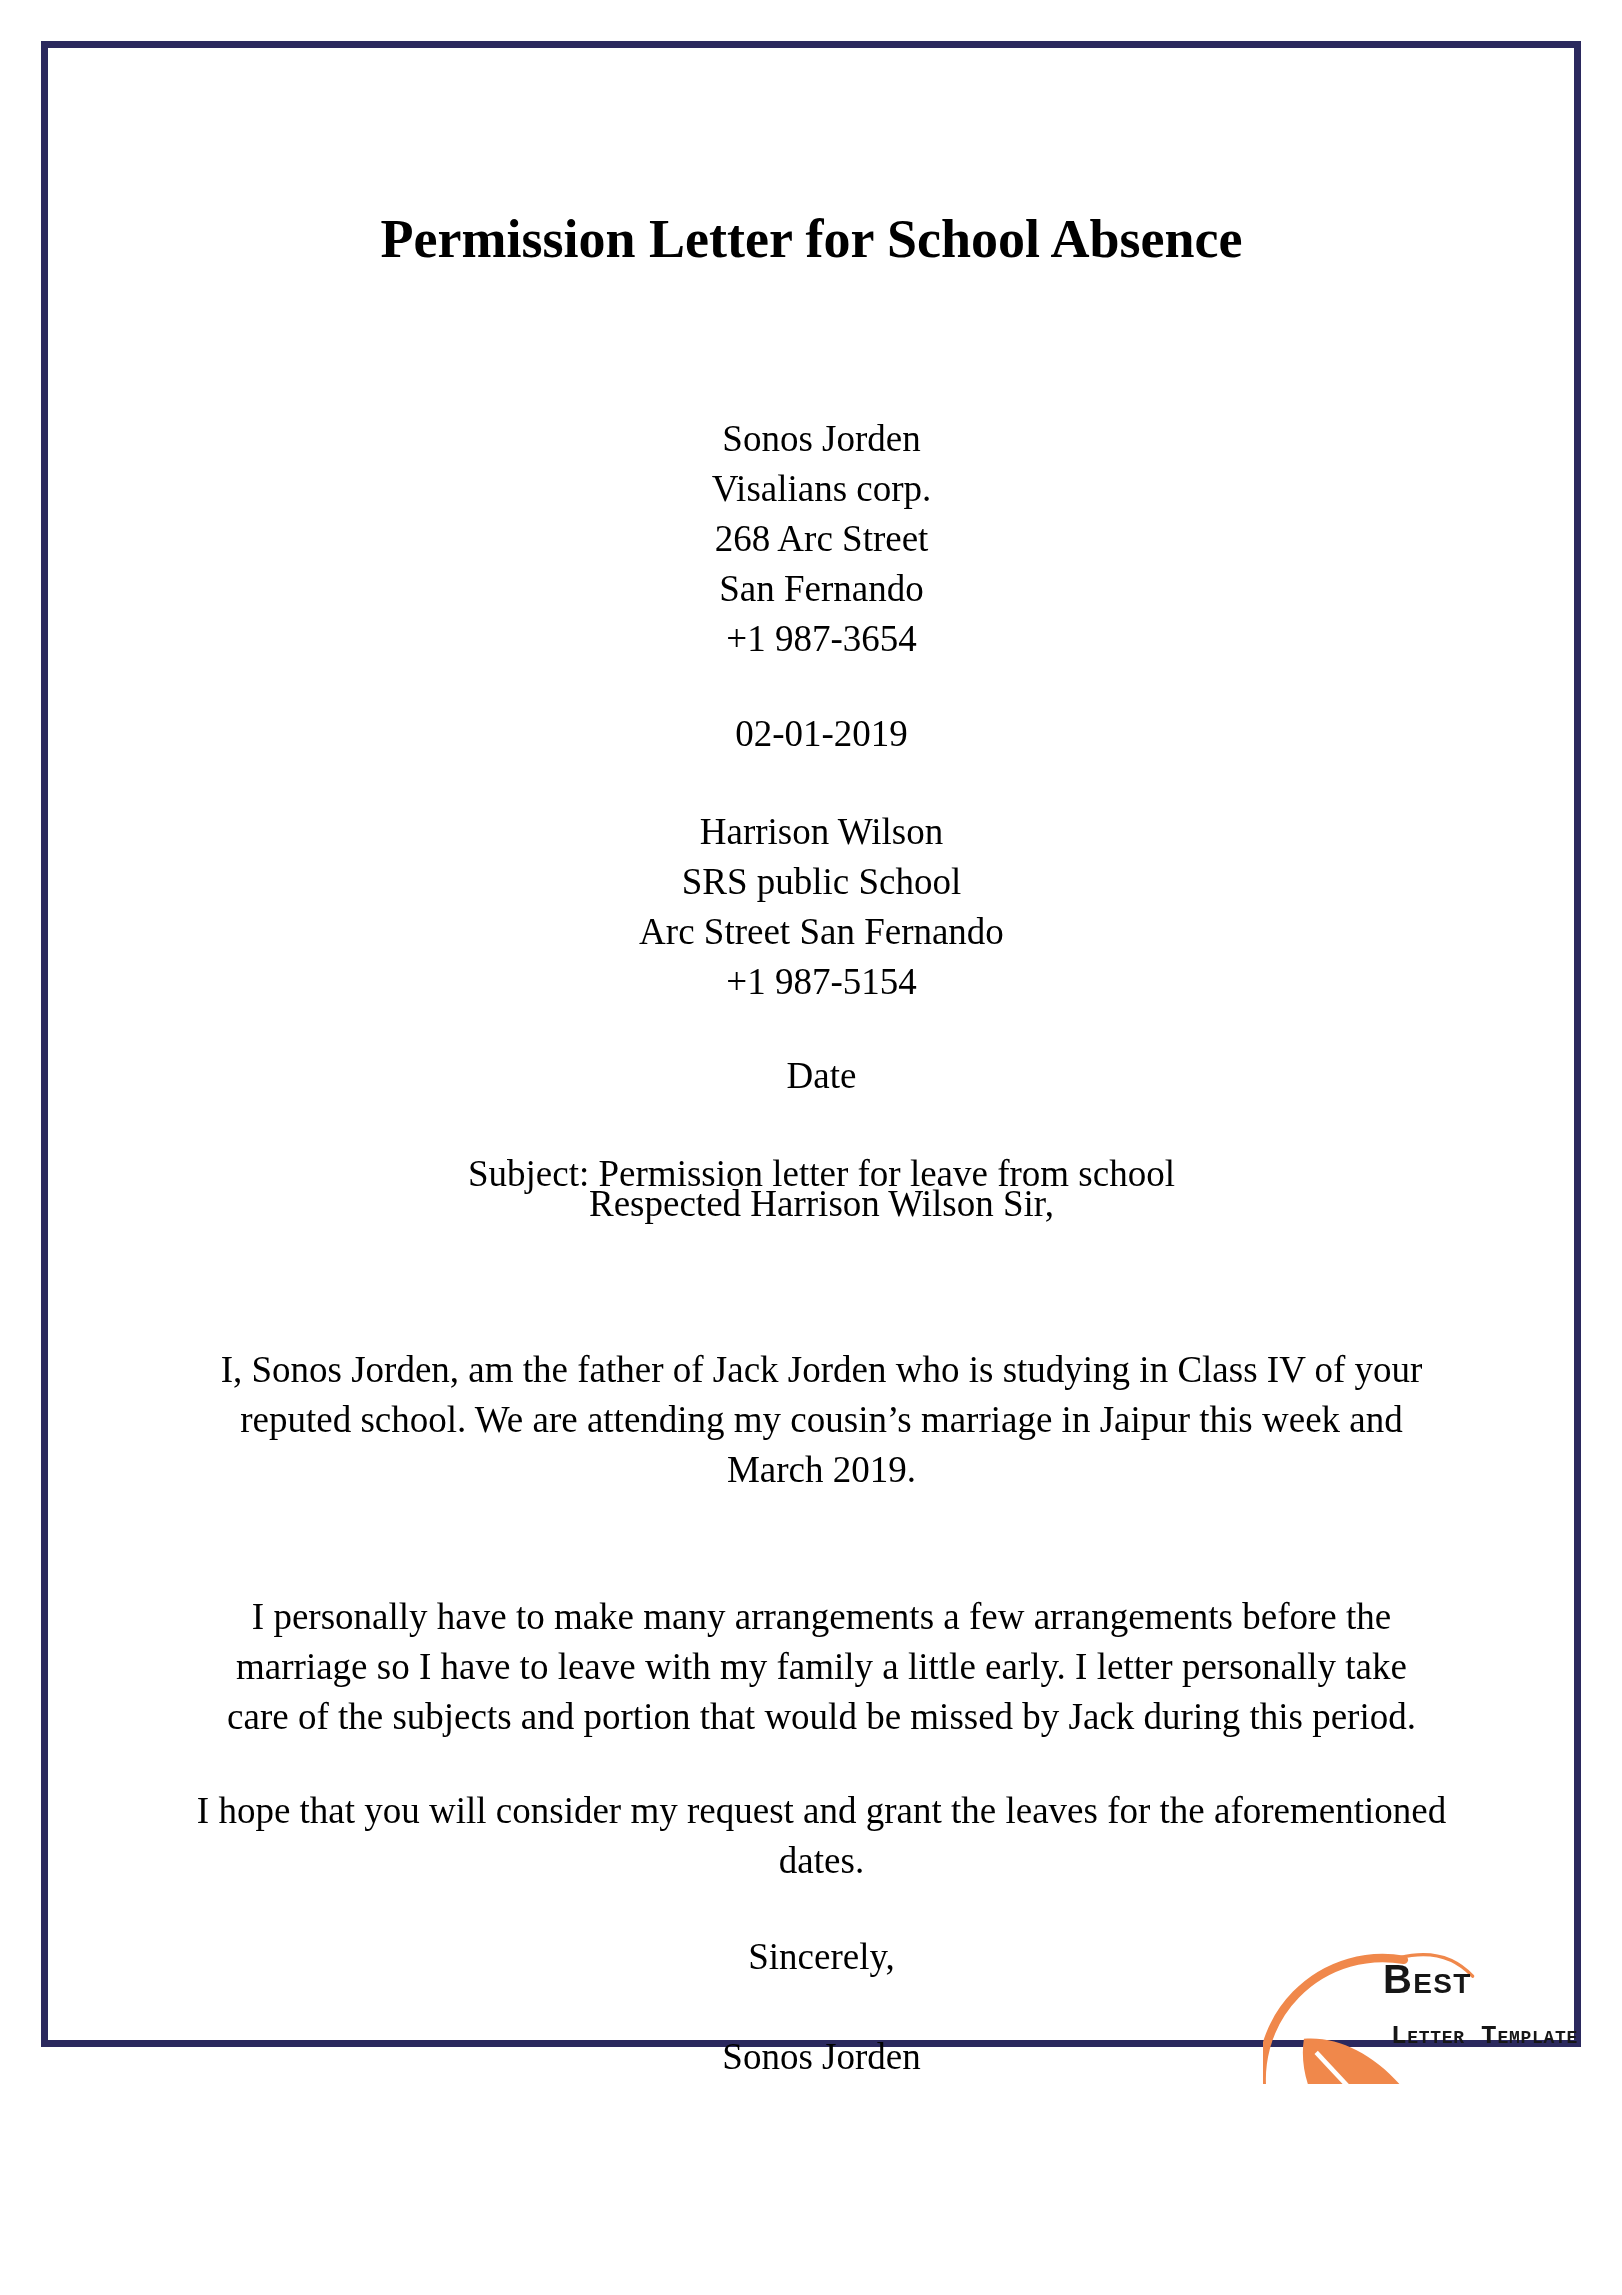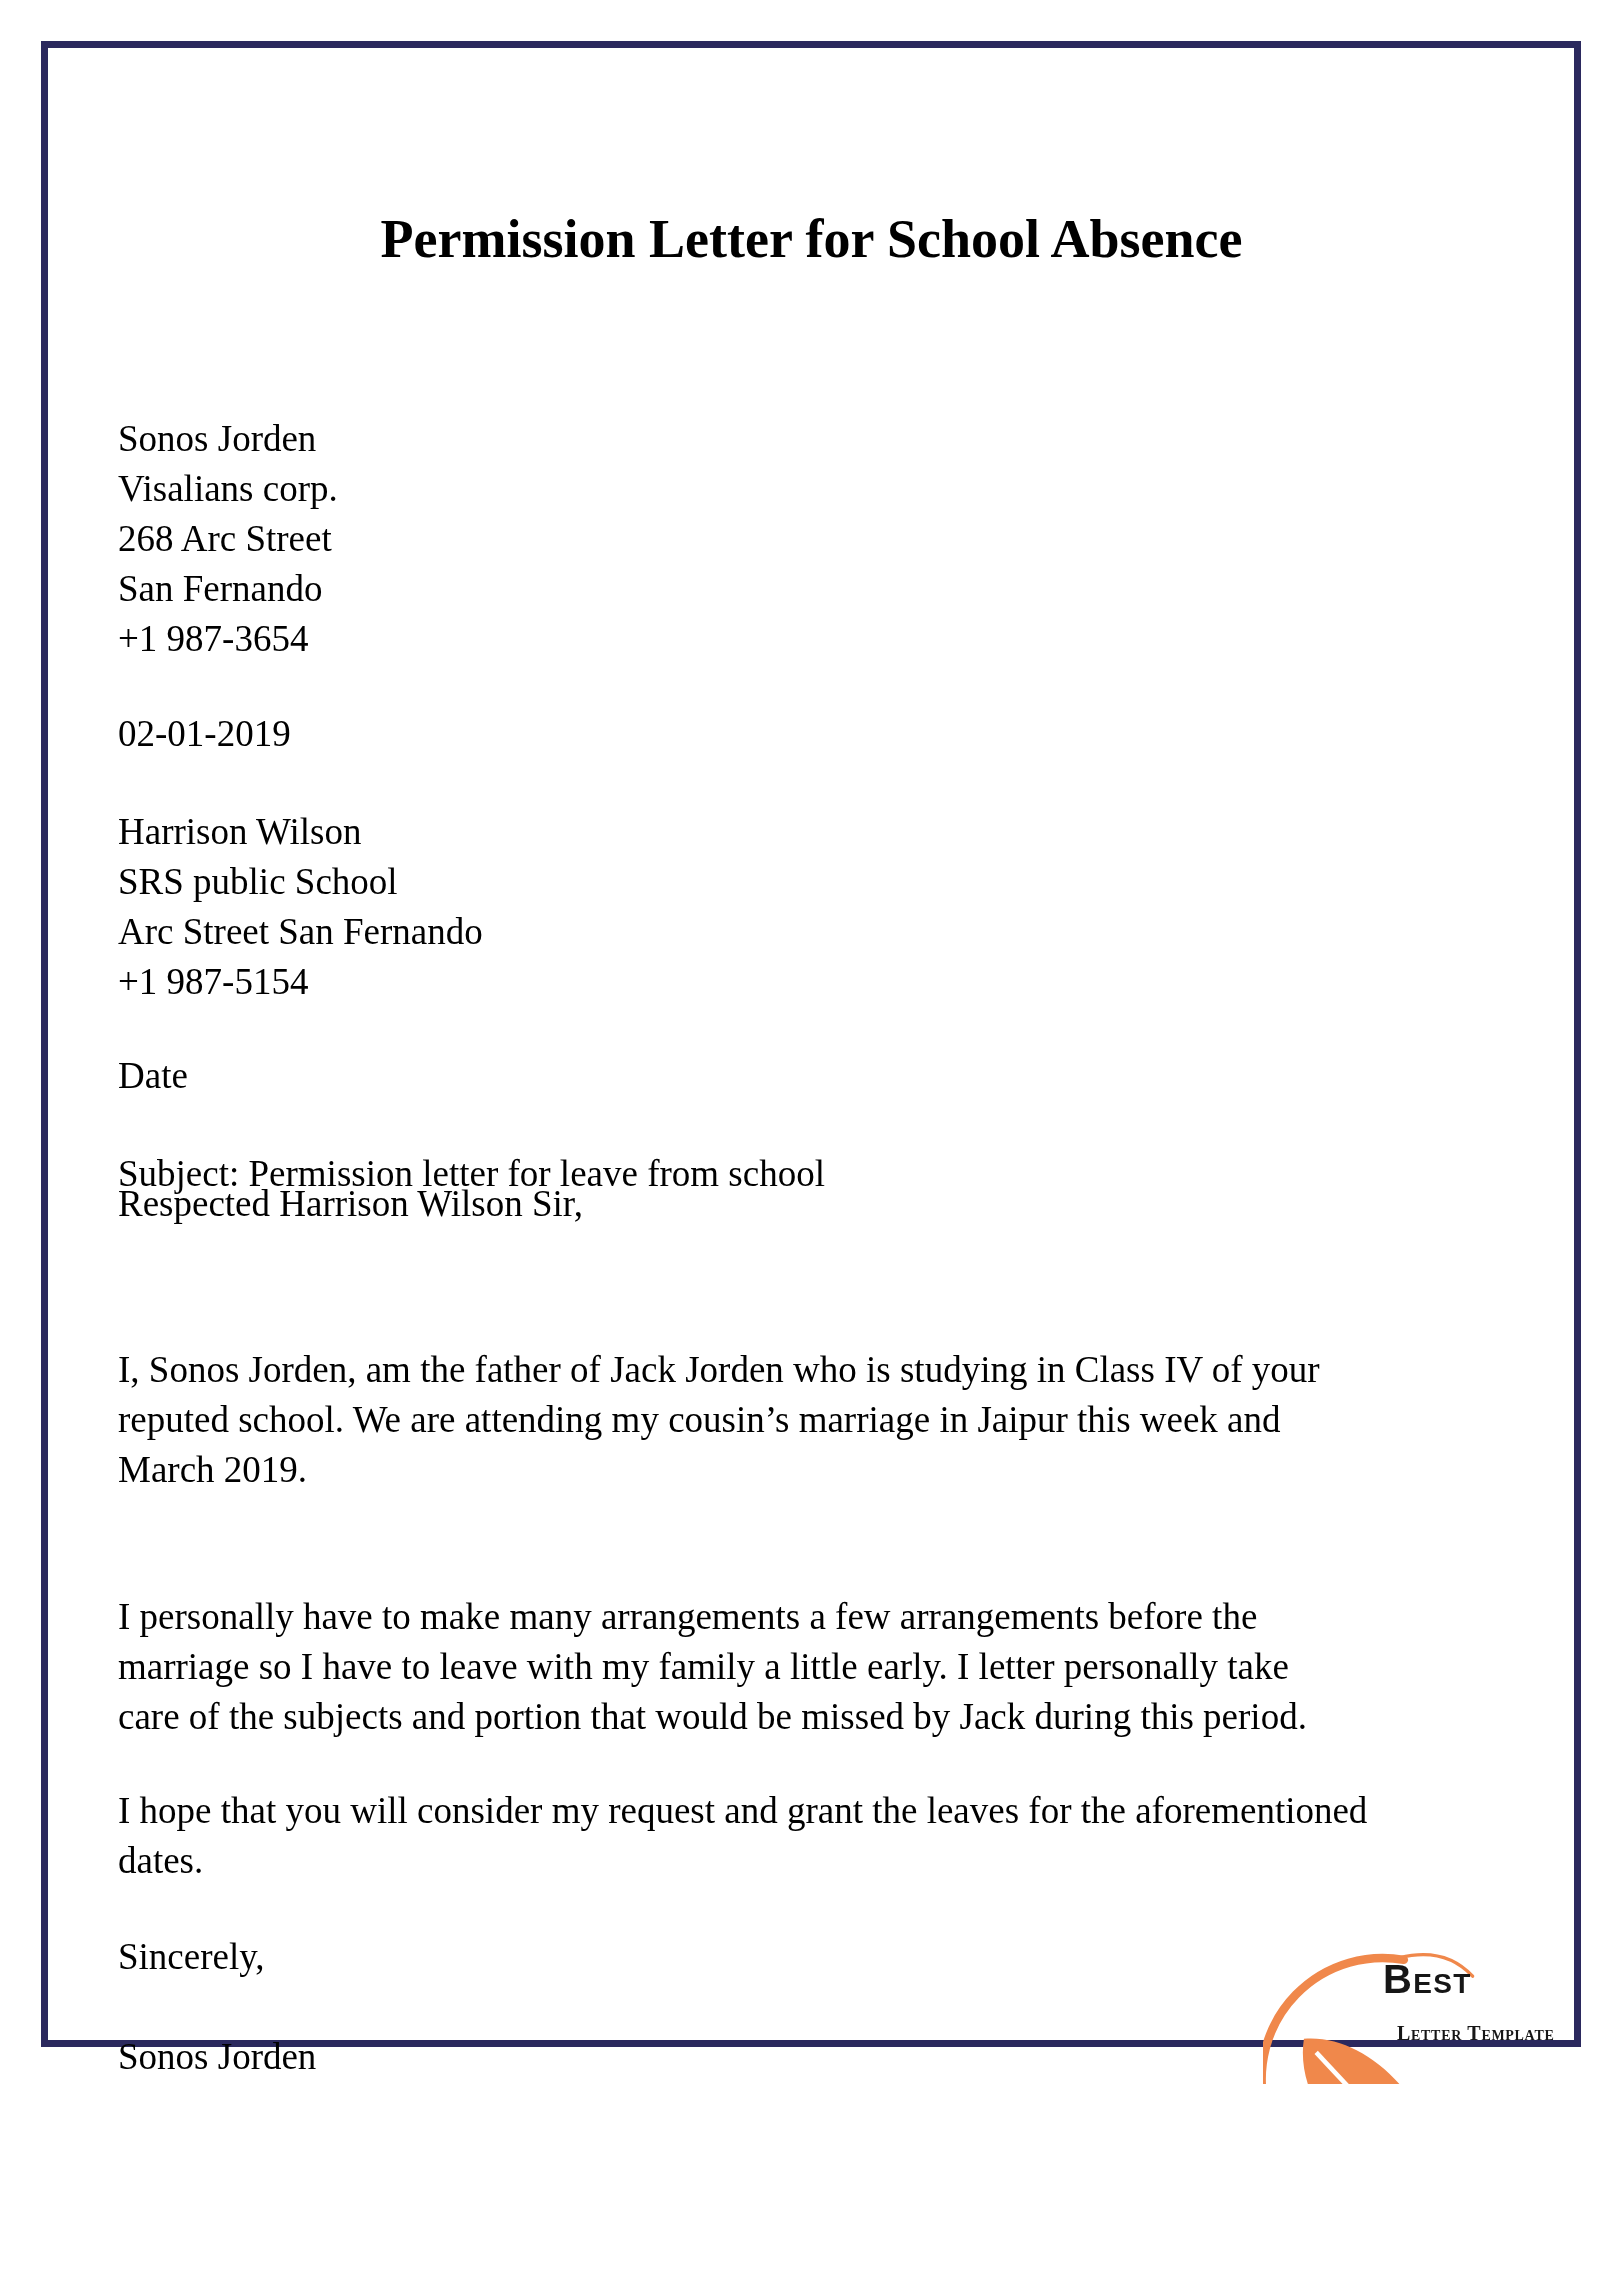--- a/index.html
+++ b/index.html
@@ -30,20 +30,21 @@
     line-height: 63px;
     letter-spacing: 0px;
     white-space: nowrap;
   }
   .block {
     position: absolute;
     left: 118px;
     width: 1407px;
     font-size: 37px;
     line-height: 50px;
+    text-align: center;
   }
   .block .line { white-space: nowrap; }
   .logo {
     position: absolute;
     left: 1263px;
     top: 1950px;
     width: 321px;
     height: 288px;
   }
   .logo svg { position: absolute; left: 0; top: 0; }
@@ -55,26 +56,26 @@
     font-weight: 700;
     font-variant: small-caps;
     font-size: 40px;
     line-height: 1;
     color: #161616;
     letter-spacing: 1.3px;
     white-space: nowrap;
   }
   .logo-sub {
     position: absolute;
-    left: 134px;
+    left: 128px;
     top: 73px;
-    font-family: Liberation Serif, serif;
+    font-family: Liberation Mono, monospace;
     font-weight: 700;
     font-variant: small-caps;
-    font-size: 20px;
+    font-size: 26px;
     line-height: 1;
     color: #161616;
     letter-spacing: 0.7px;
     white-space: nowrap;
   }
 </style>
 </head>
 <body>
 
 <div class="page">

